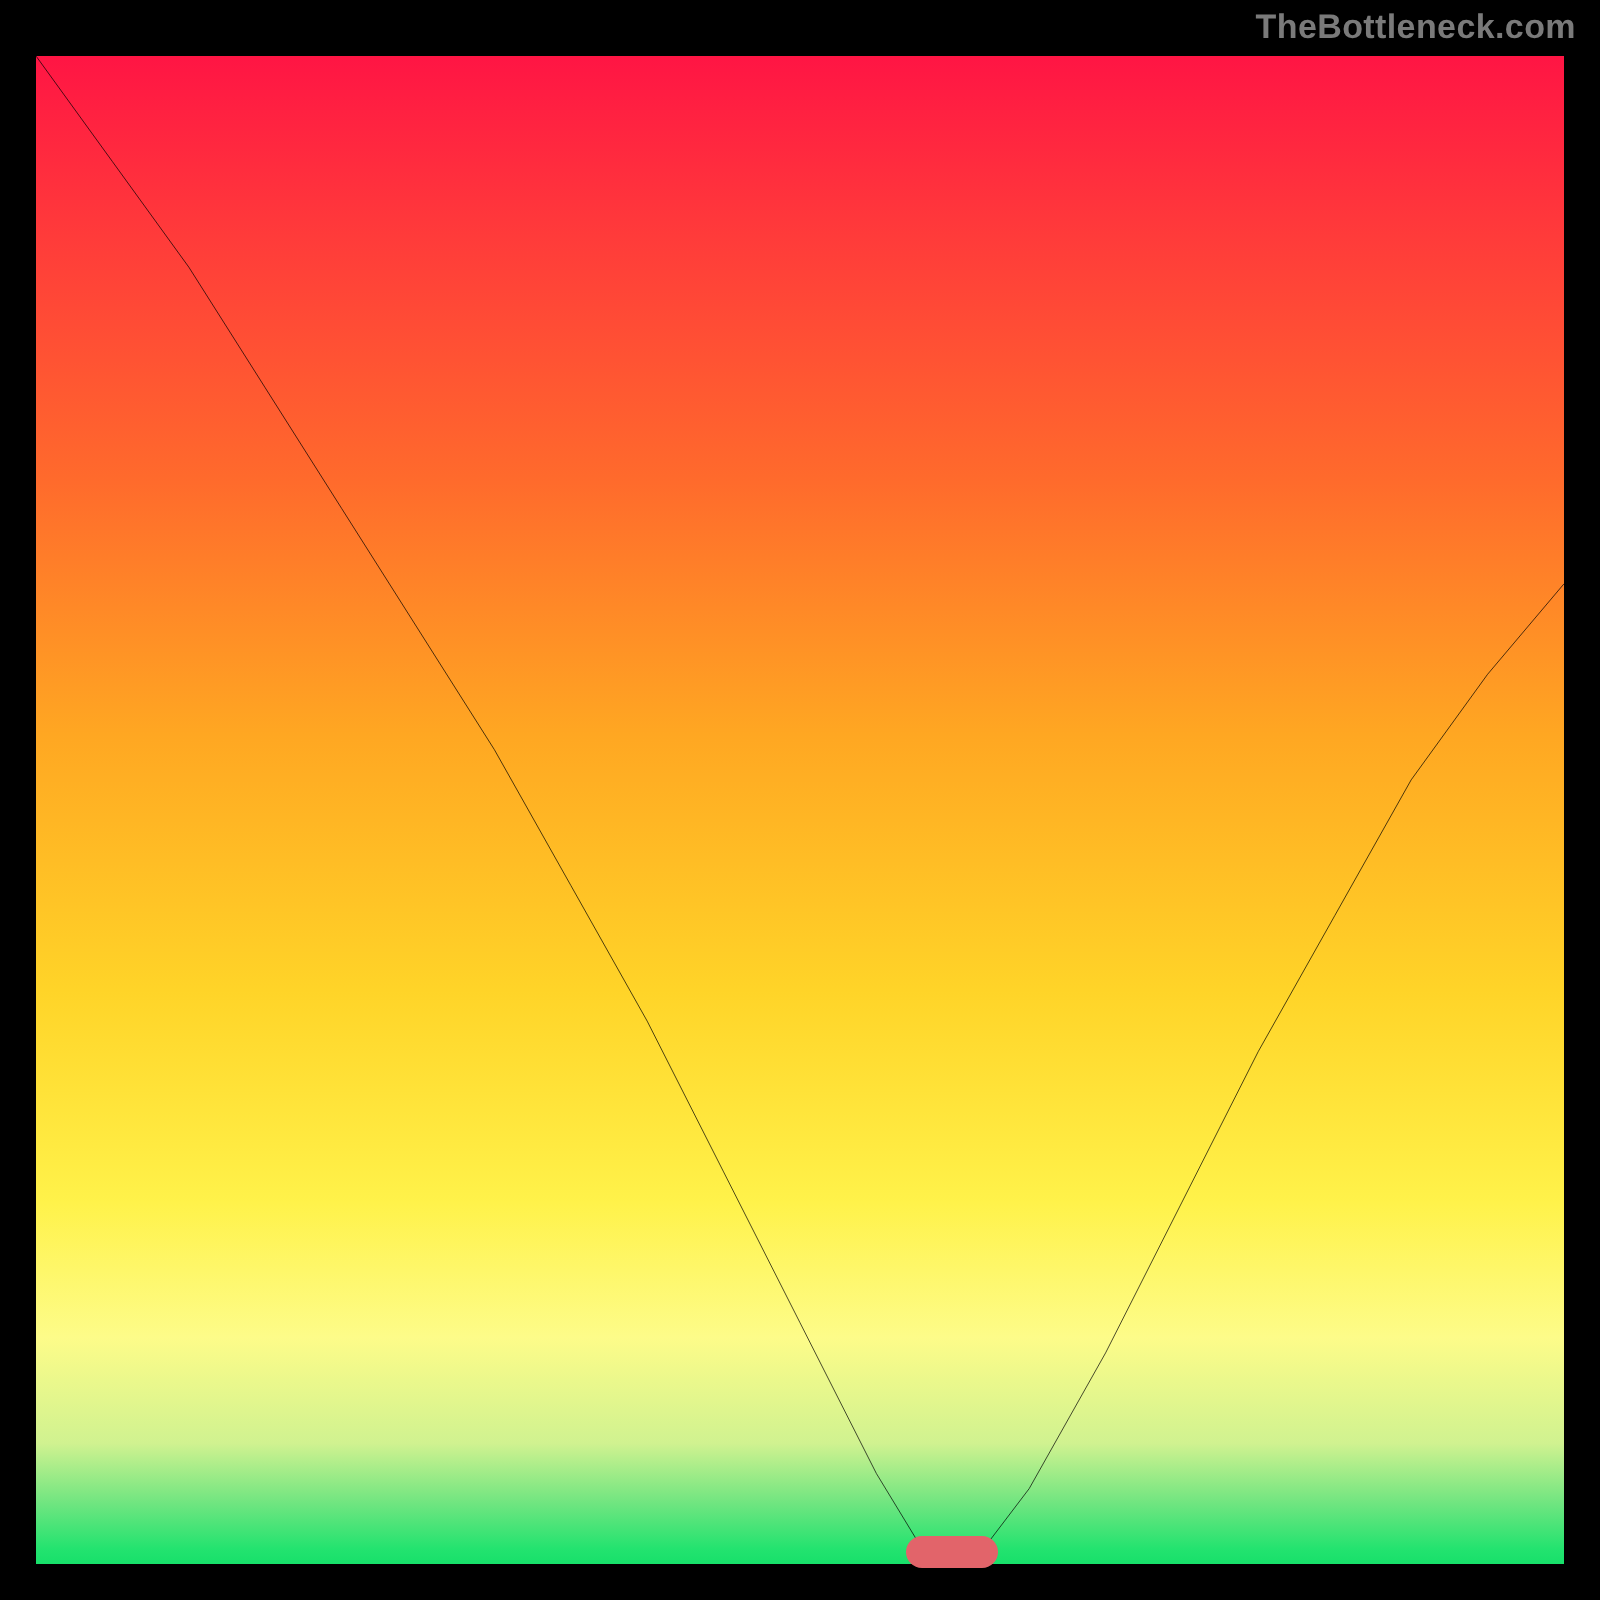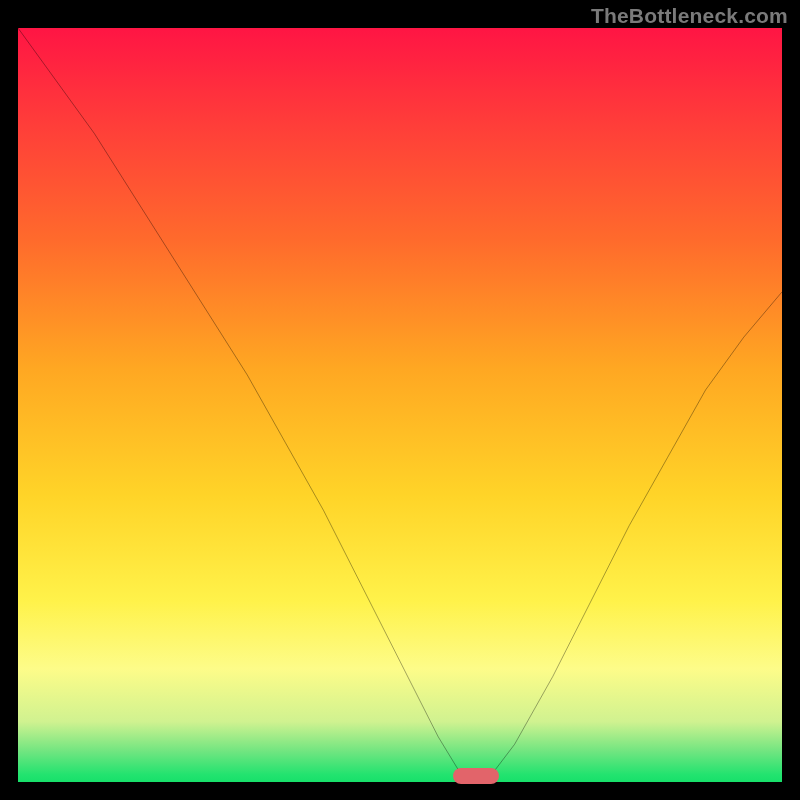--- a/index.html
+++ b/index.html
@@ -15,21 +15,21 @@
     position: relative;
     width: 800px;
     height: 800px;
     background: #000;
   }
   .watermark {
     position: absolute;
     top: 4px;
     right: 12px;
     color: #7a7a7a;
-    font-size: 21px;
+    font-size: 17px;
     font-weight: 600;
     letter-spacing: 0.2px;
     z-index: 10;
   }
   .plot-area {
     position: absolute;
     left: 18px;
     top: 28px;
     width: 764px;
     height: 754px;

